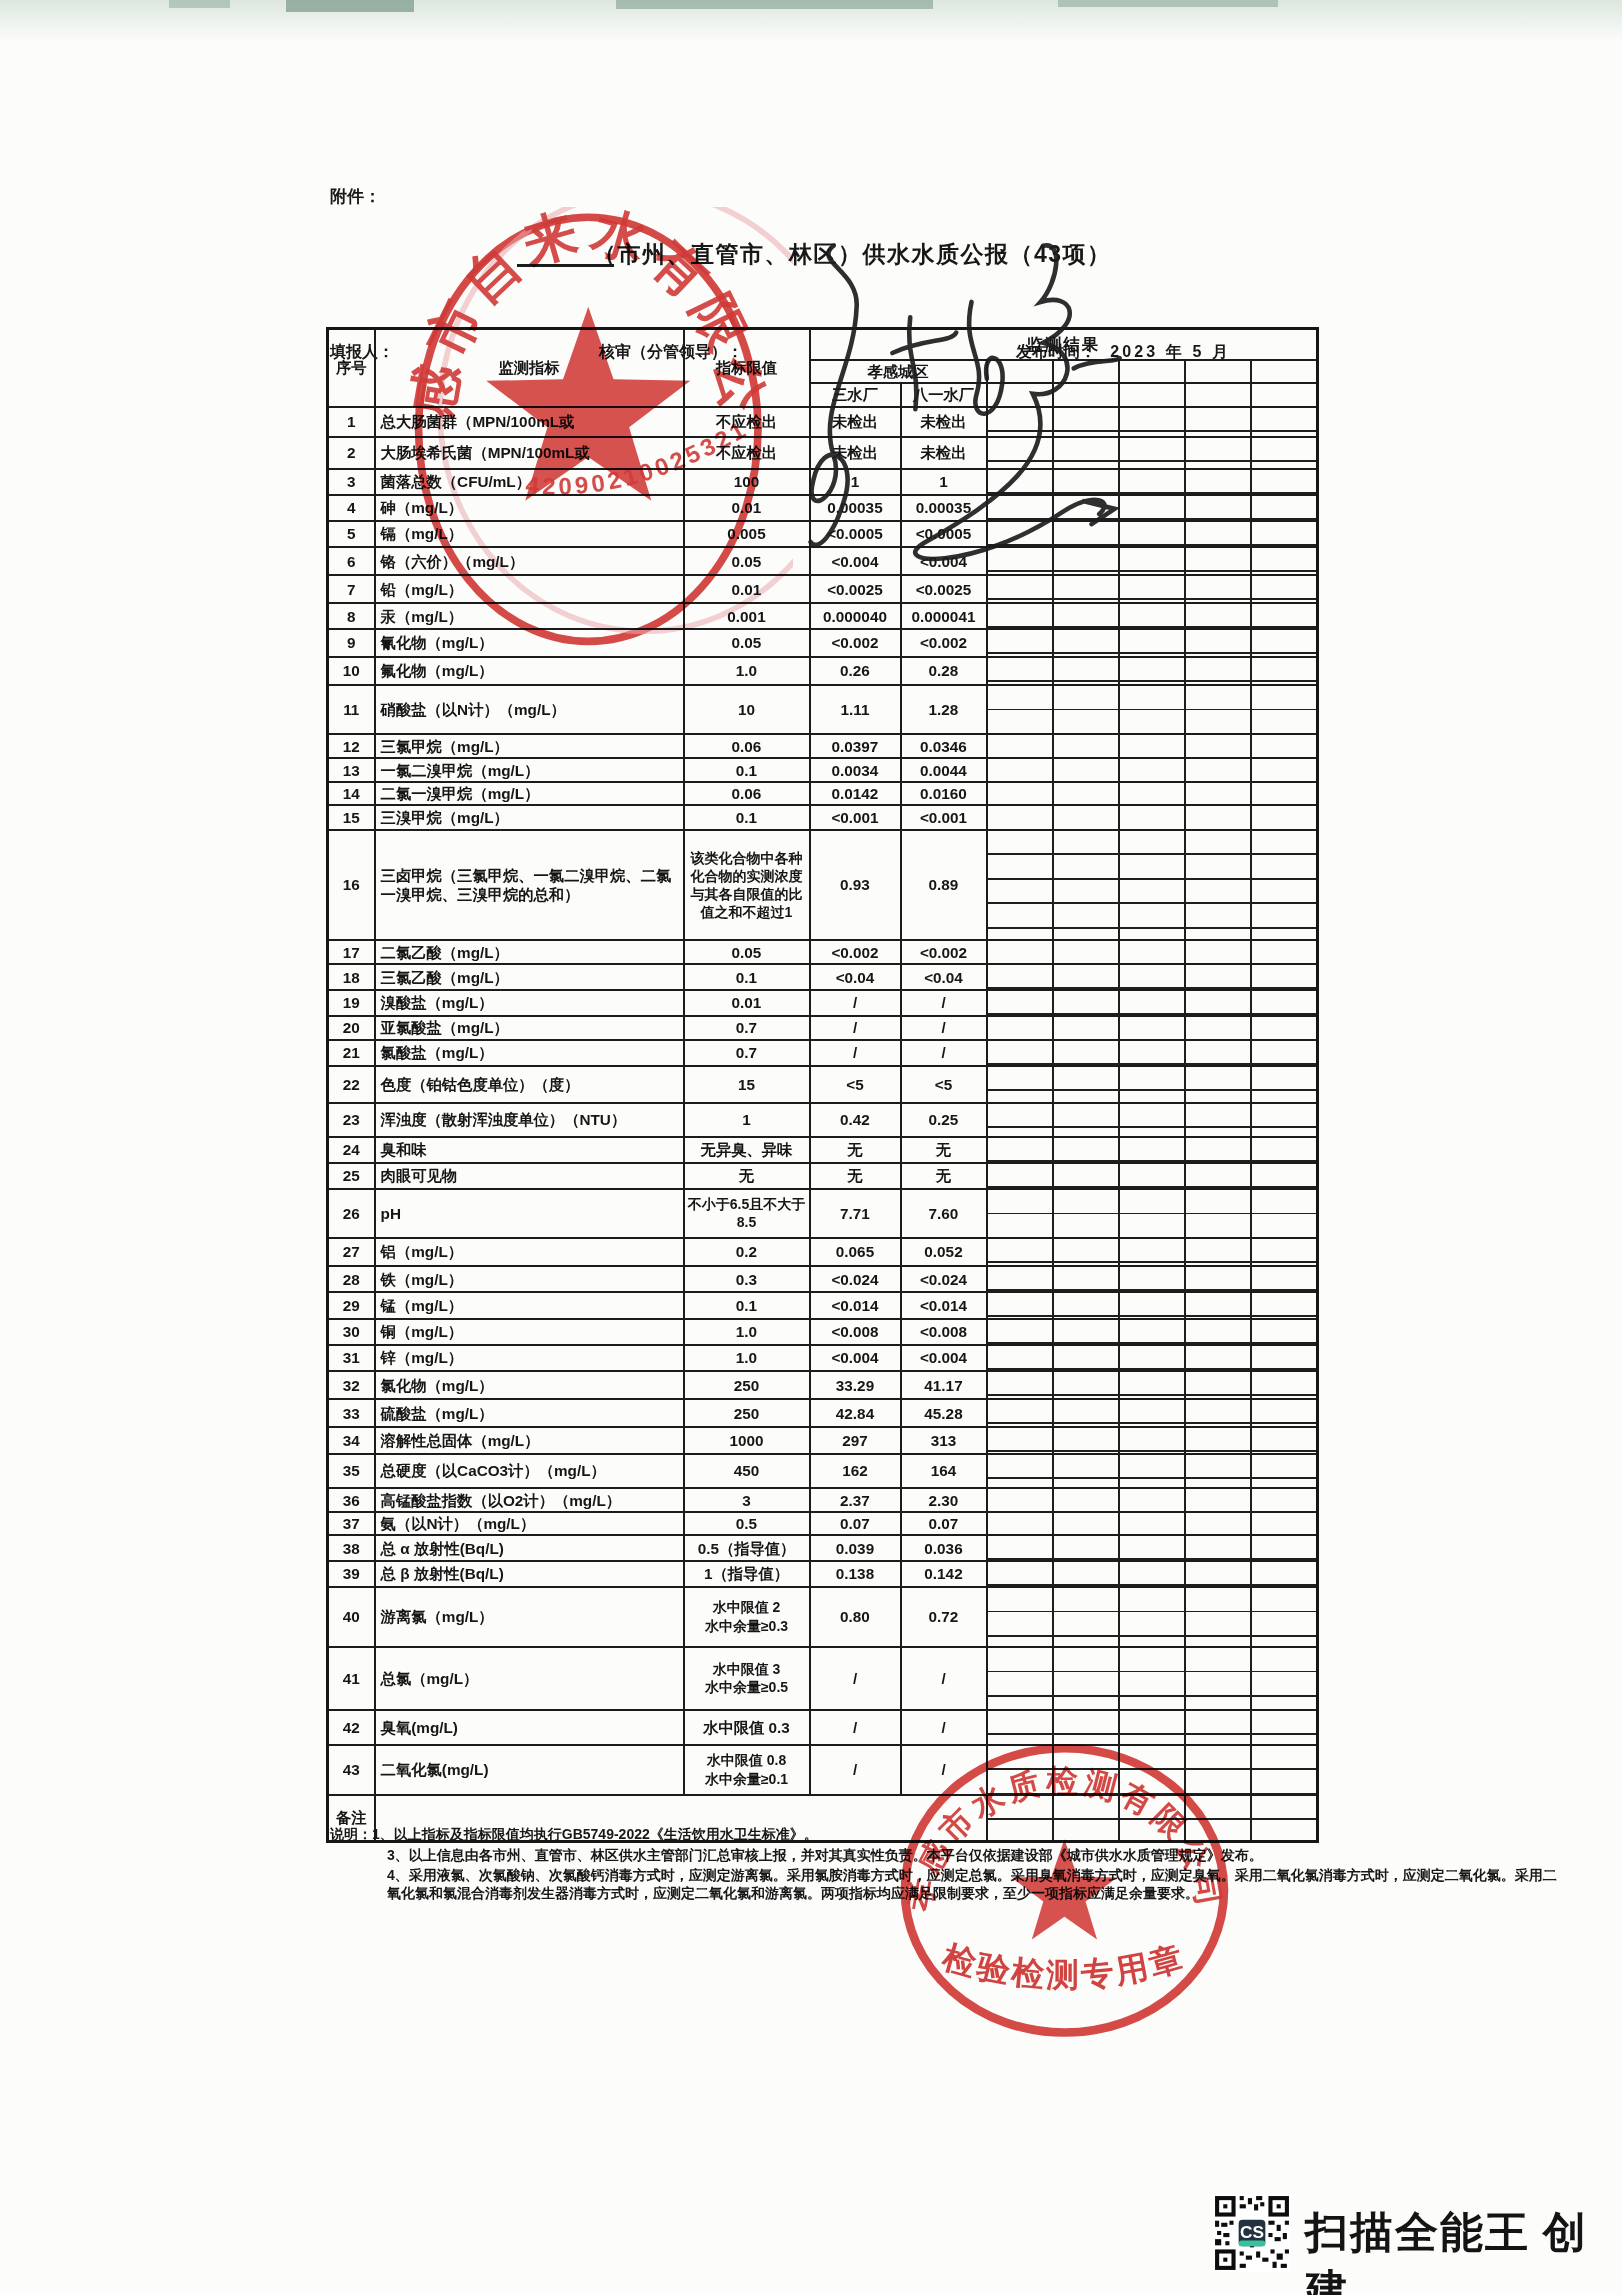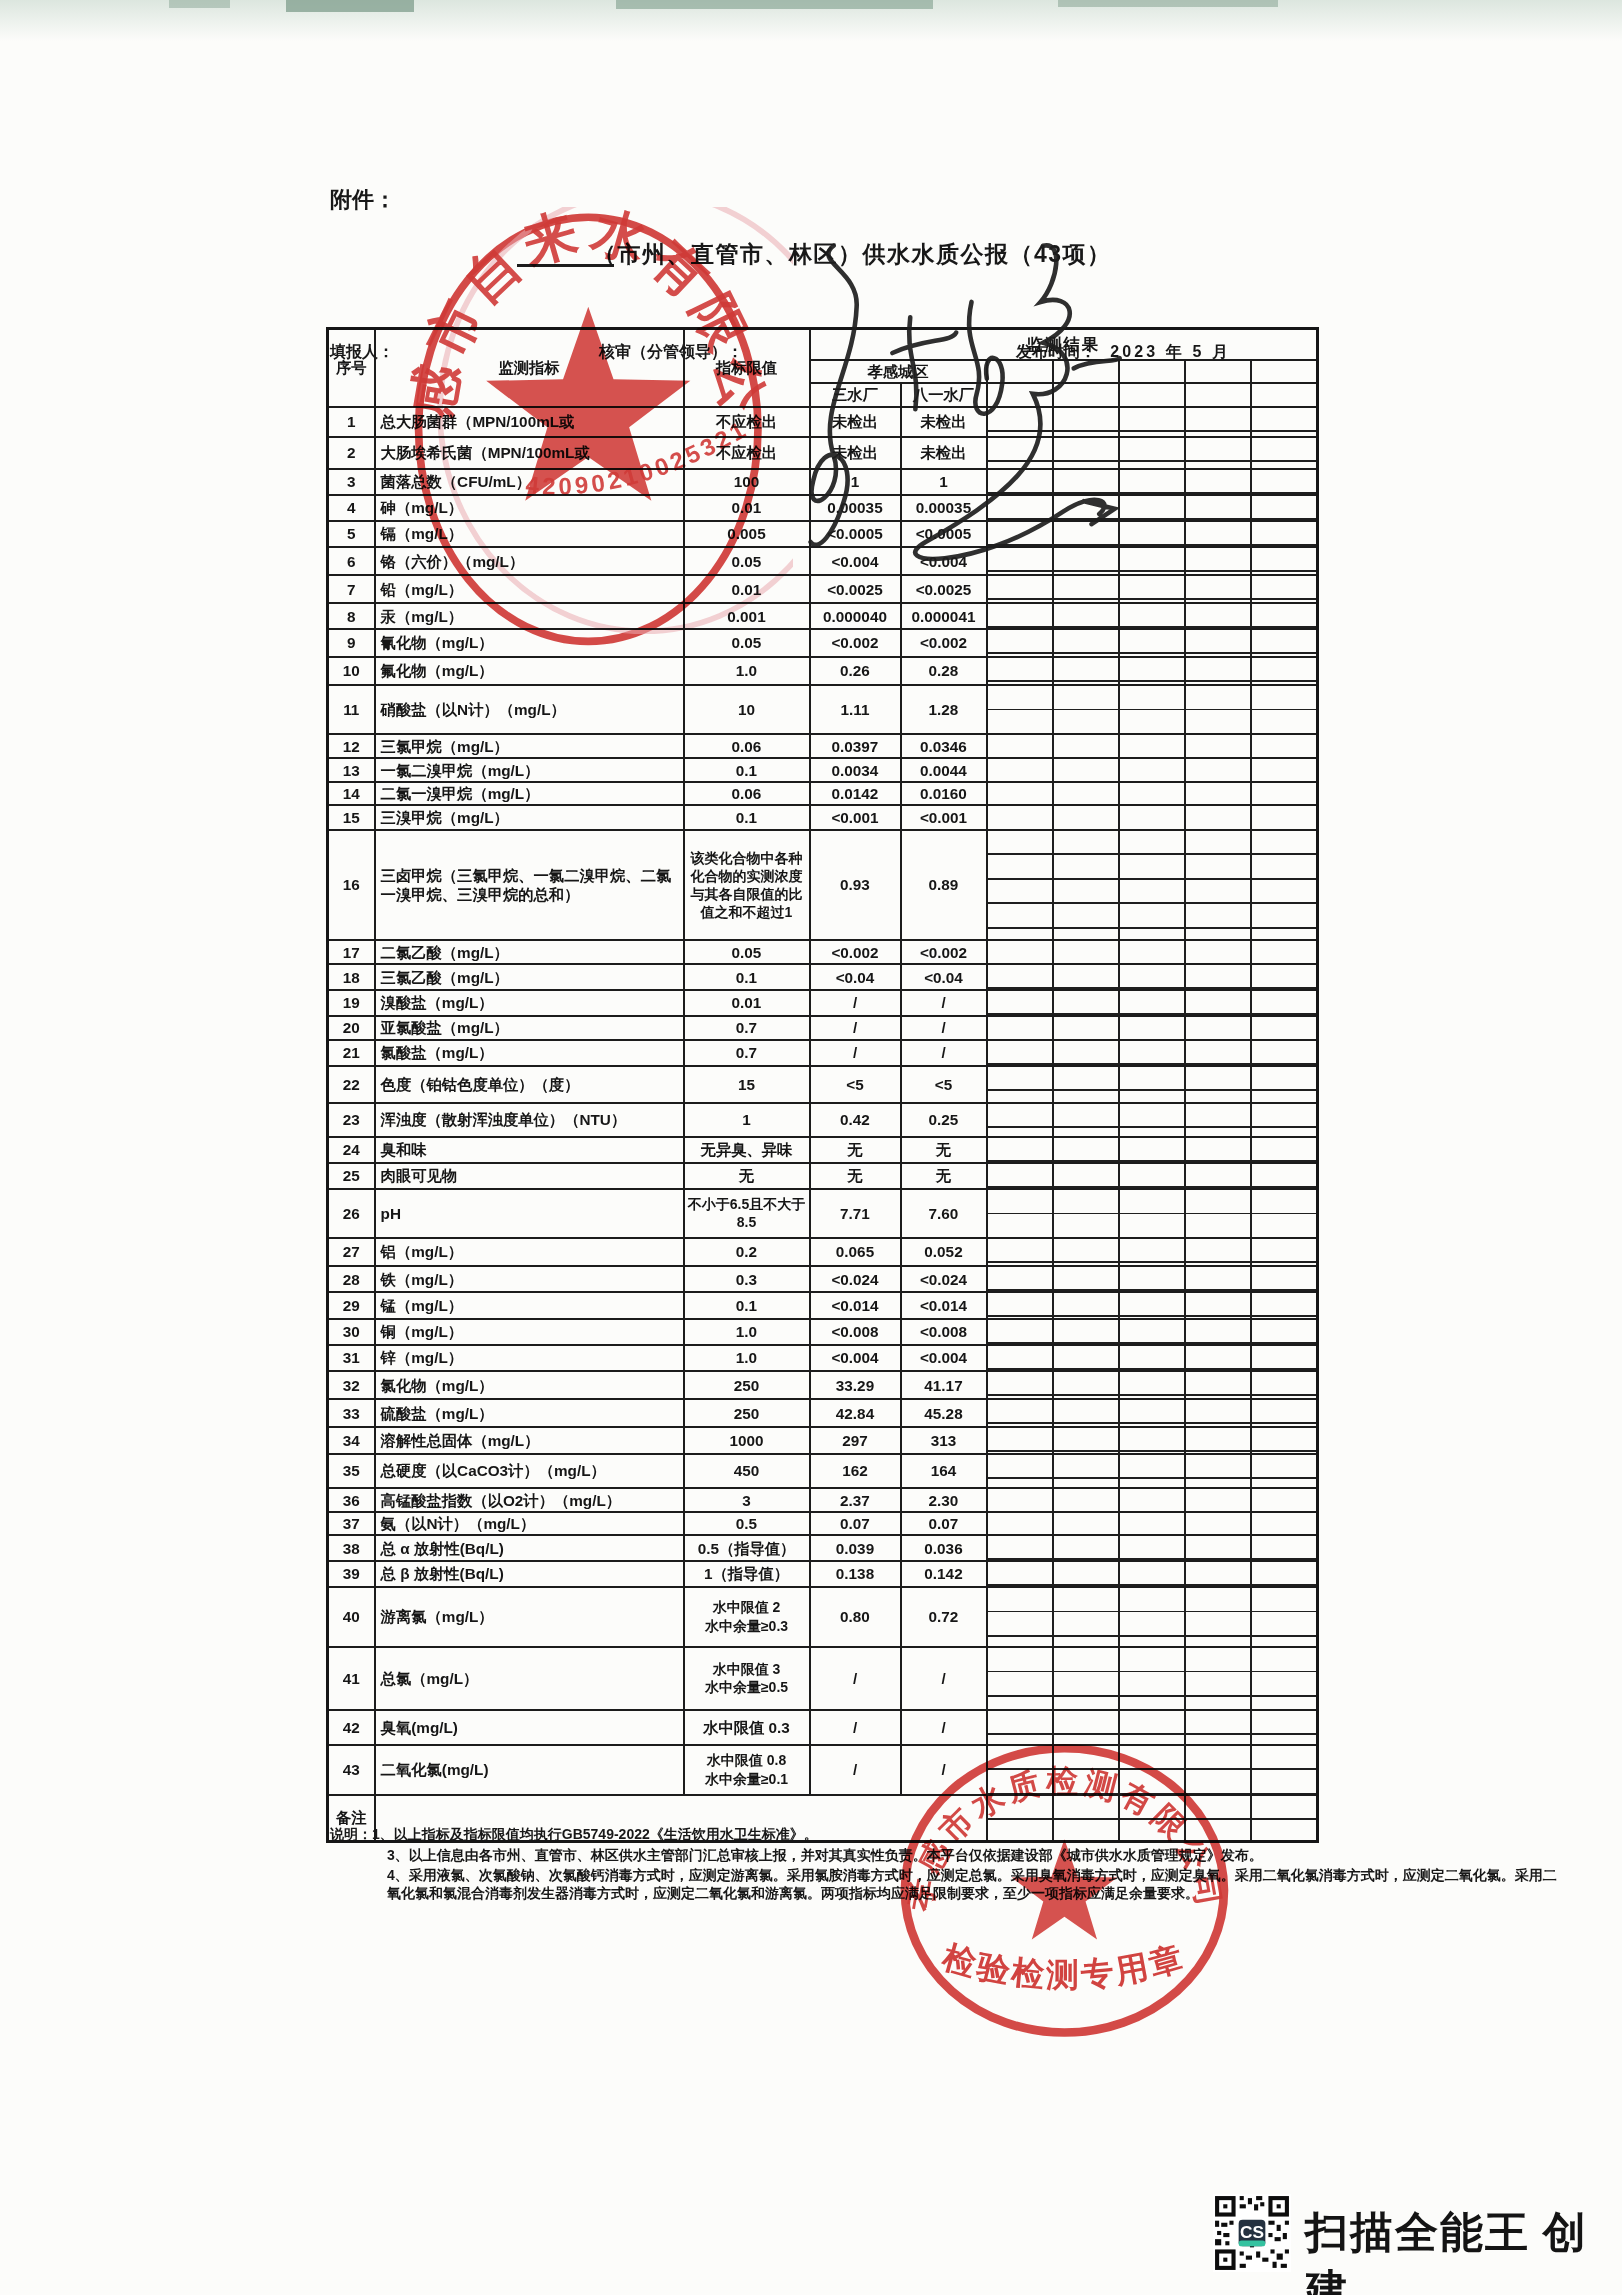--- a/index.html
+++ b/index.html
@@ -7,21 +7,21 @@
         font-family:"Liberation Sans",sans-serif;color:#181818;}
   
   .scan-wash{position:absolute;left:0;top:0;width:100%;height:41px;
      background:linear-gradient(to bottom, rgba(168,195,178,.38), rgba(168,195,178,0));}
   .scan-chip{position:absolute;background:#7f9e8c;}
   .scan-chip.c1{left:286px;top:0;width:128px;height:12.3px;opacity:.75;}
   .scan-chip.c2{left:616px;top:0;width:317px;height:9.2px;opacity:.6;}
   .scan-chip.c3{left:1058px;top:0;width:220px;height:7.2px;opacity:.5;}
   .scan-chip.c4{left:169px;top:0;width:61px;height:8.2px;opacity:.45;}
 
-  .attach{position:absolute;left:330px;top:185px;font-size:22px;font-weight:700;}
+  .attach{position:absolute;left:330px;top:185px;font-size:17px;font-weight:700;}
   .title{position:absolute;left:593px;top:239px;width:675px;font-size:23px;font-weight:700;letter-spacing:1.5px;}
   .title-ul{position:absolute;left:517px;top:264px;width:97px;height:2.6px;background:#1c1c1c;}
   .meta{position:absolute;top:300px;font-size:16px;font-weight:700;margin-top:42px;}
   .meta.m1{left:330px;} .meta.m2{left:599px;} .meta.m3{left:1016px;}
   .meta .val{margin-left:14.3px;letter-spacing:3.1px;}
 
   
   #tblwrap{position:absolute;left:326px;top:327px;}
   table{border-collapse:collapse;table-layout:fixed;width:991px;background:transparent;}
   th,td{border:2px solid #1c1c1c;font-weight:700;color:#161616;text-align:center;

